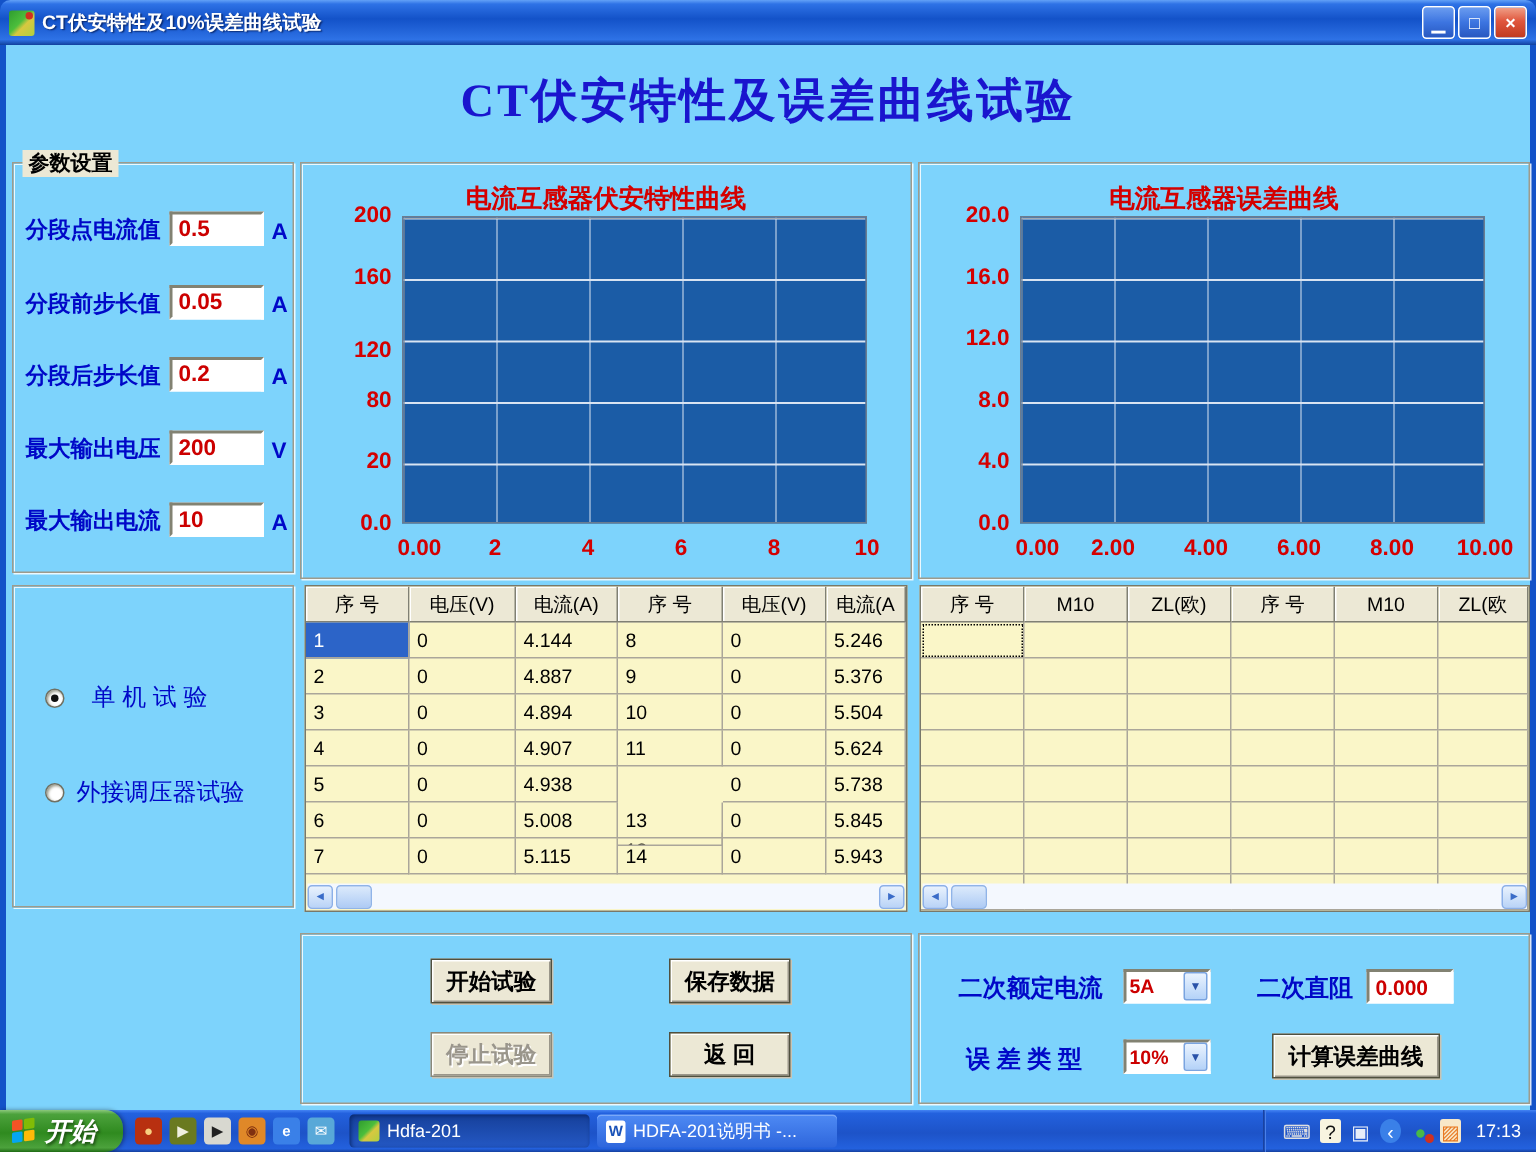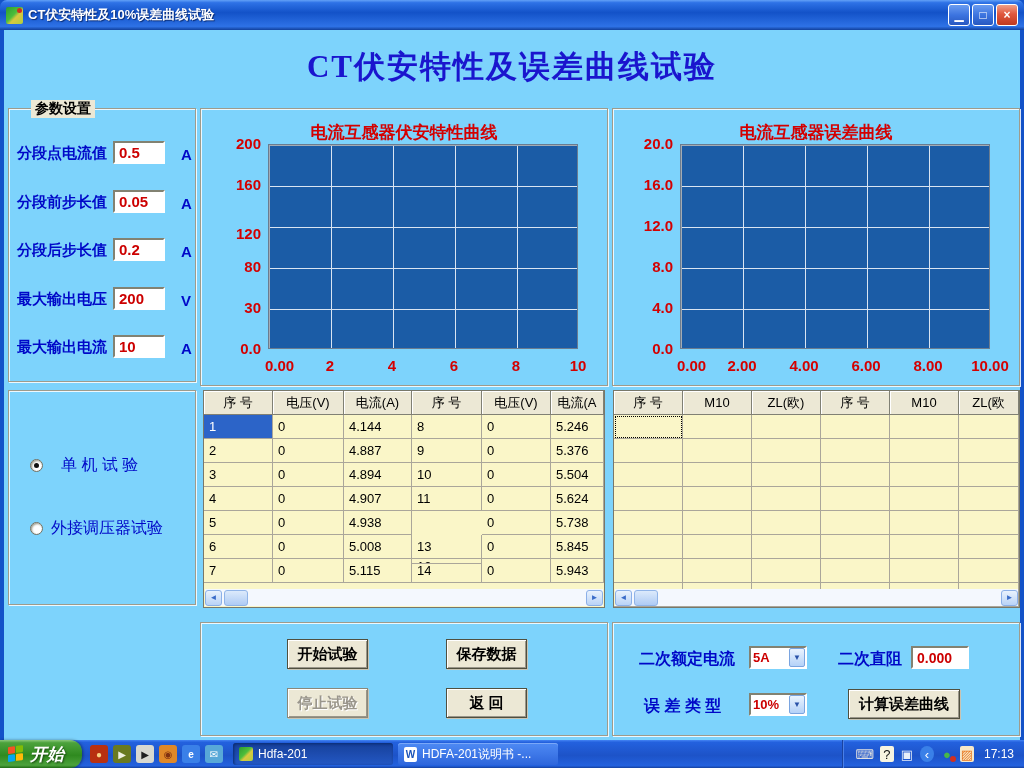--- a/index.html
+++ b/index.html
@@ -21,26 +21,26 @@
     background:linear-gradient(180deg,#6A9CF0 0%,#3C74E0 50%,#2858C0 100%); }
   .wbtn.close { background:linear-gradient(180deg,#F0A088 0%,#E0573E 45%,#C03A20 100%); }
 
   
   .client { position:absolute; left:4px; top:30px; width:1016px; height:710px; background:#7dd3fc; }
   .page-title { position:absolute; top:16px; left:0; width:100%; text-align:center;
     font-family:"Liberation Serif","DejaVu Serif",serif; font-weight:bold; font-size:31px; color:#1A15CE; letter-spacing:2px; }
 
   .panel { position:absolute; border:1px solid #9e9b8c;
     box-shadow:1px 1px 0 rgba(255,255,255,.85), inset 1px 1px 0 rgba(255,255,255,.85); }
-  .group-label { position:absolute; top:-9px; left:22px; background:#ECE8D5; padding:0 4px;
+  .group-label { position:absolute; top:-9px; left:6px; background:#ECE8D5; padding:0 4px;
     font-size:14px; font-weight:bold; color:#000; }
 
   
   .param-label { position:absolute; left:8px; font-size:15px; font-weight:bold; color:#0008C8; white-space:nowrap; }
-  .value-input { position:absolute; left:104px; width:52px; height:23px; background:#fff;
+  .value-input { position:absolute; left:104px; width:63px; height:23px; background:#fff;
     border-top:2px solid #828272; border-left:2px solid #828272; border-bottom:2px solid #fff; border-right:2px solid #fff;
     color:#CC0000; font-weight:bold; font-size:15px; padding:0 4px; font-family:"Liberation Sans",sans-serif; }
   .param-unit { position:absolute; left:172px; font-size:15px; font-weight:bold; color:#0008C8; }
 
   
   .radio-row { position:absolute; left:21px; display:flex; align-items:center; }
   .radio { width:13px; height:13px; border-radius:50%; background:#fff; border:1px solid #707062;
     box-shadow:inset 1px 1px 2px #9a9a8a; flex:none; }
   .radio.on::after { content:''; display:block; width:5px; height:5px; border-radius:50%; background:#101010; margin:3px auto; }
   .radio-label { font-size:16px; font-weight:normal; color:#0008C8; white-space:nowrap; }
@@ -170,21 +170,21 @@
         </div>
     </div>
 
     <div class="panel chart-panel" style="left:196px;top:78px;width:408px;height:278px;">
       <div class="chart-title">电流互感器伏安特性曲线</div>
       <div class="plot"></div>
     <div class="ytick" style="top: 26px;">200</div>
         <div class="ytick" style="top: 67px;">160</div>
         <div class="ytick" style="top: 116px;">120</div>
         <div class="ytick" style="top: 149px;">80</div>
-        <div class="ytick" style="top: 190px;">30</div>
+        <div class="ytick" style="top: 190px;">20</div>
         <div class="ytick" style="top: 231px;">0.0</div>
         <div class="xtick" style="left: 64px;">0.00</div>
         <div class="xtick" style="left: 129px; transform: translateX(-50%);">2</div>
         <div class="xtick" style="left: 191px; transform: translateX(-50%);">4</div>
         <div class="xtick" style="left: 253px; transform: translateX(-50%);">6</div>
         <div class="xtick" style="left: 315px; transform: translateX(-50%);">8</div>
         <div class="xtick" style="left: 377px; transform: translateX(-50%);">10</div>
       </div>
 
     <div class="panel chart-panel" style="left:608px;top:78px;width:408px;height:278px;">

